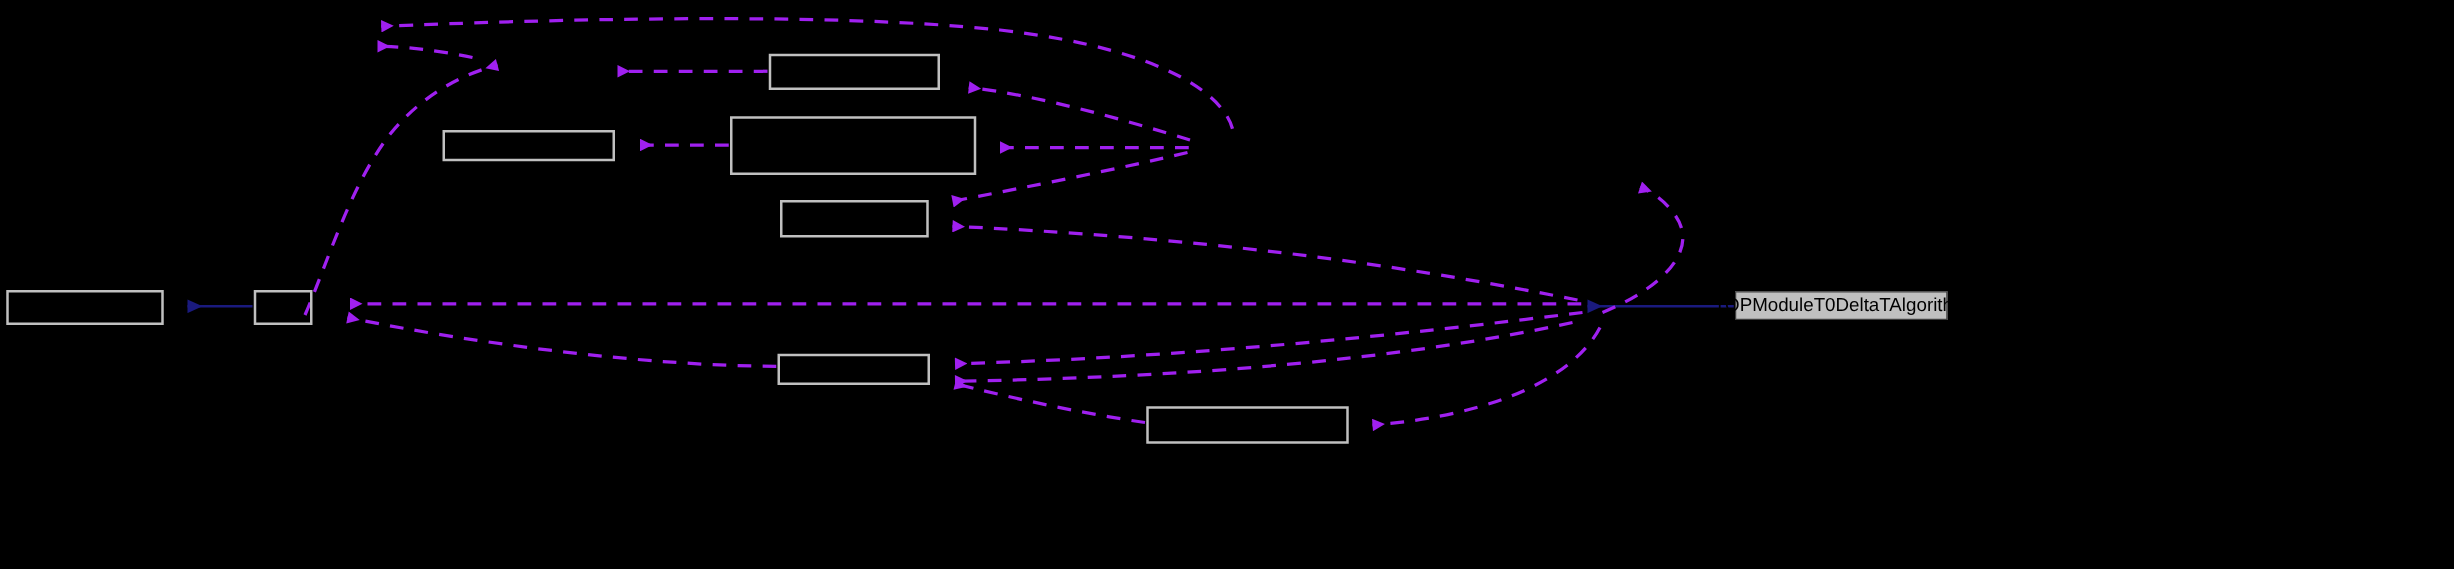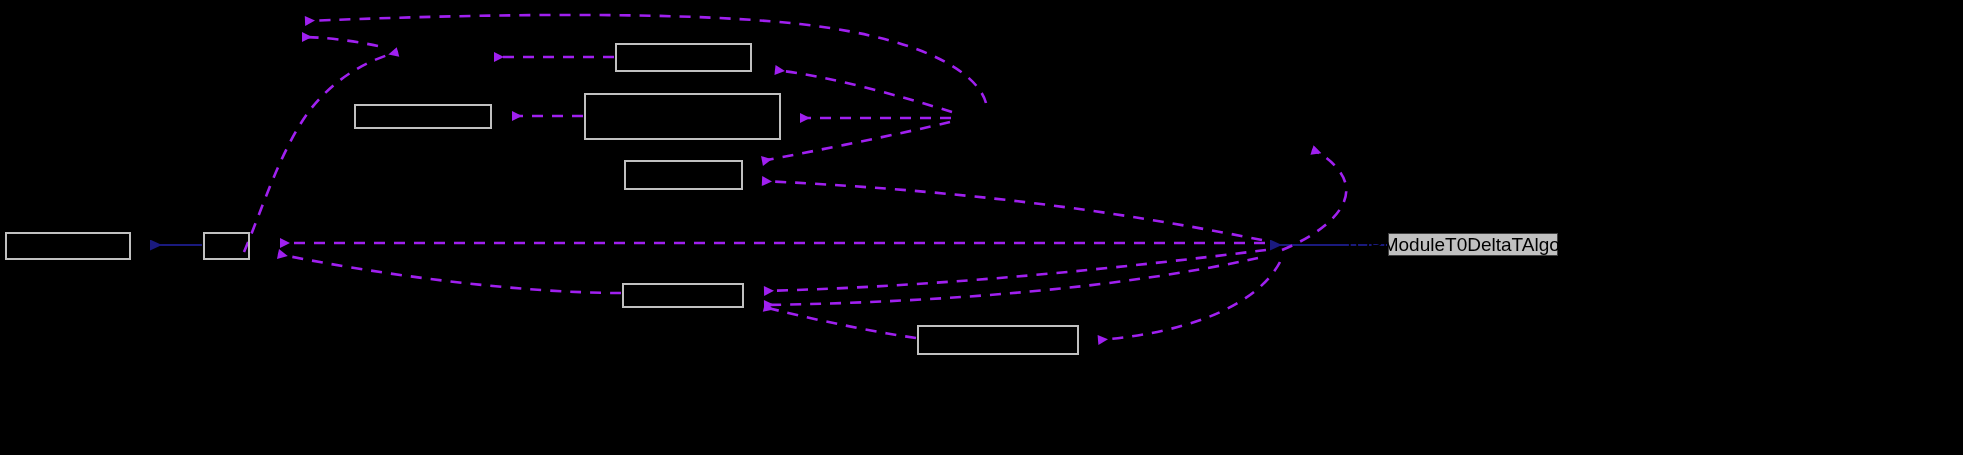--- a/index.html
+++ b/index.html
@@ -33,21 +33,21 @@
     display: flex;
     align-items: center;
     justify-content: center;
   }
   .graph-node.filled {
     background: #c0c0c0;
     border: 1px solid #404040;
   }
   .node-label {
     font-family: "Liberation Sans", sans-serif;
-    font-size: 19px;
+    font-size: 15px;
     color: #000000;
     white-space: nowrap;
     line-height: 1;
     letter-spacing: 0px;
   }
   .node-label.empty-label {
     color: transparent;
   }
 </style>
 </head>

